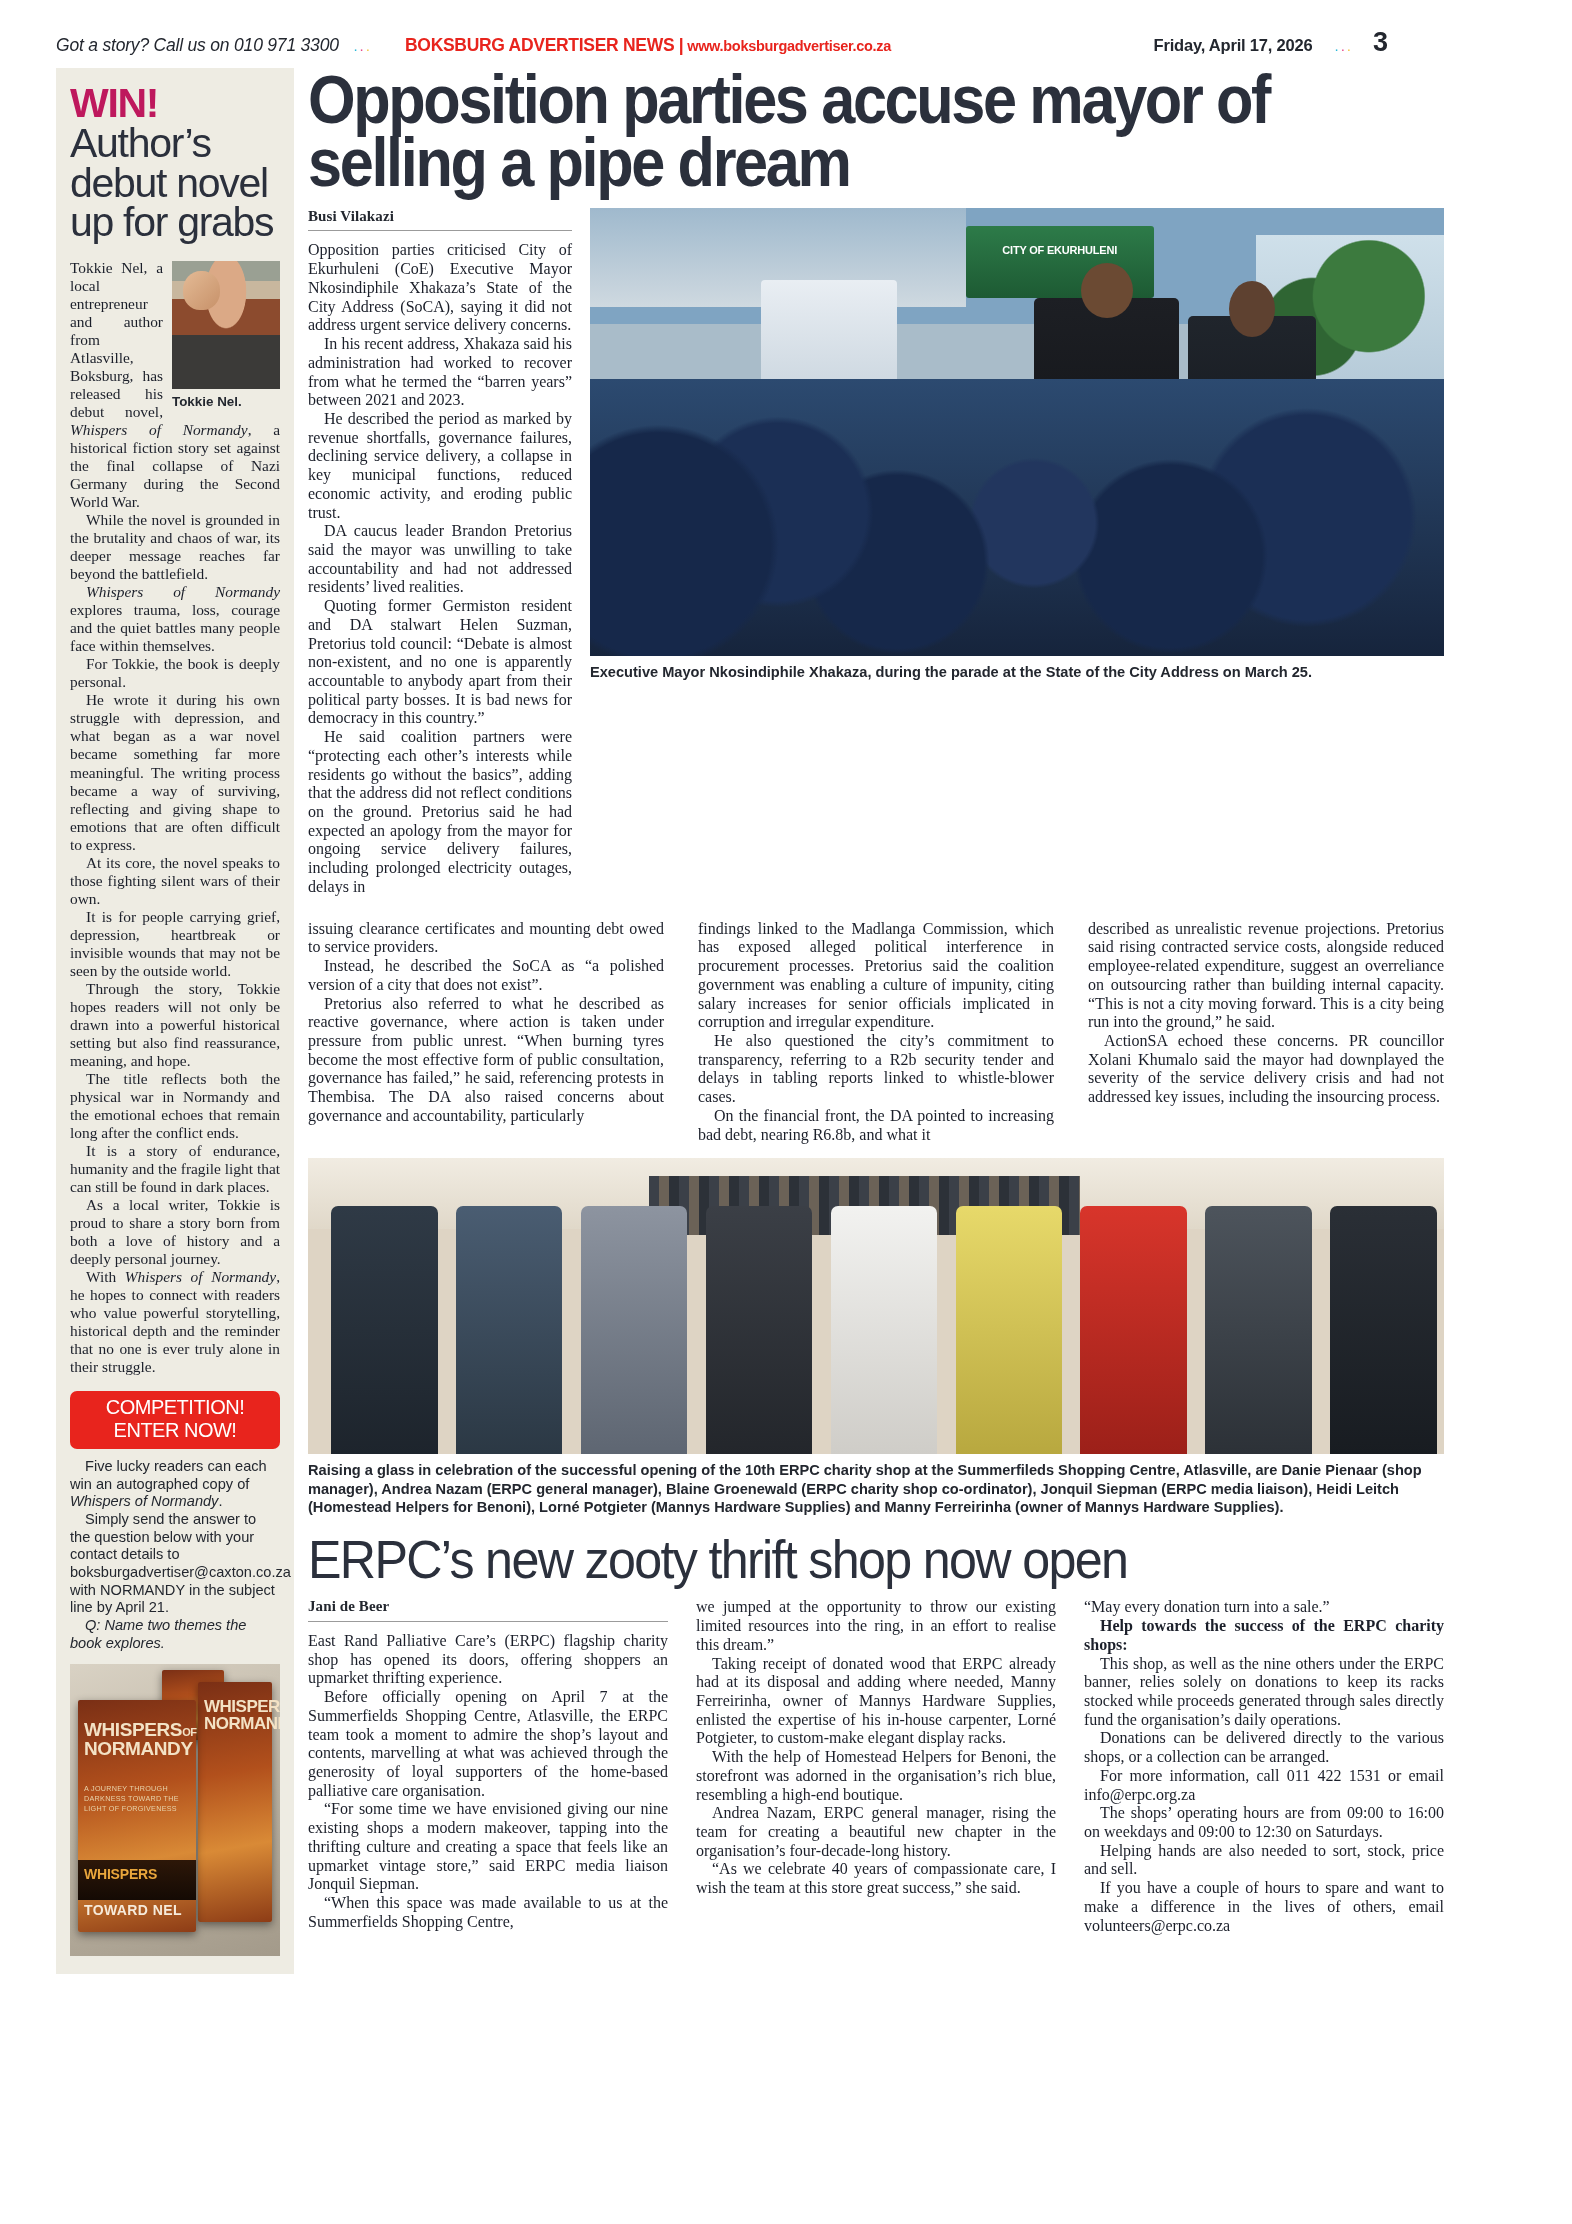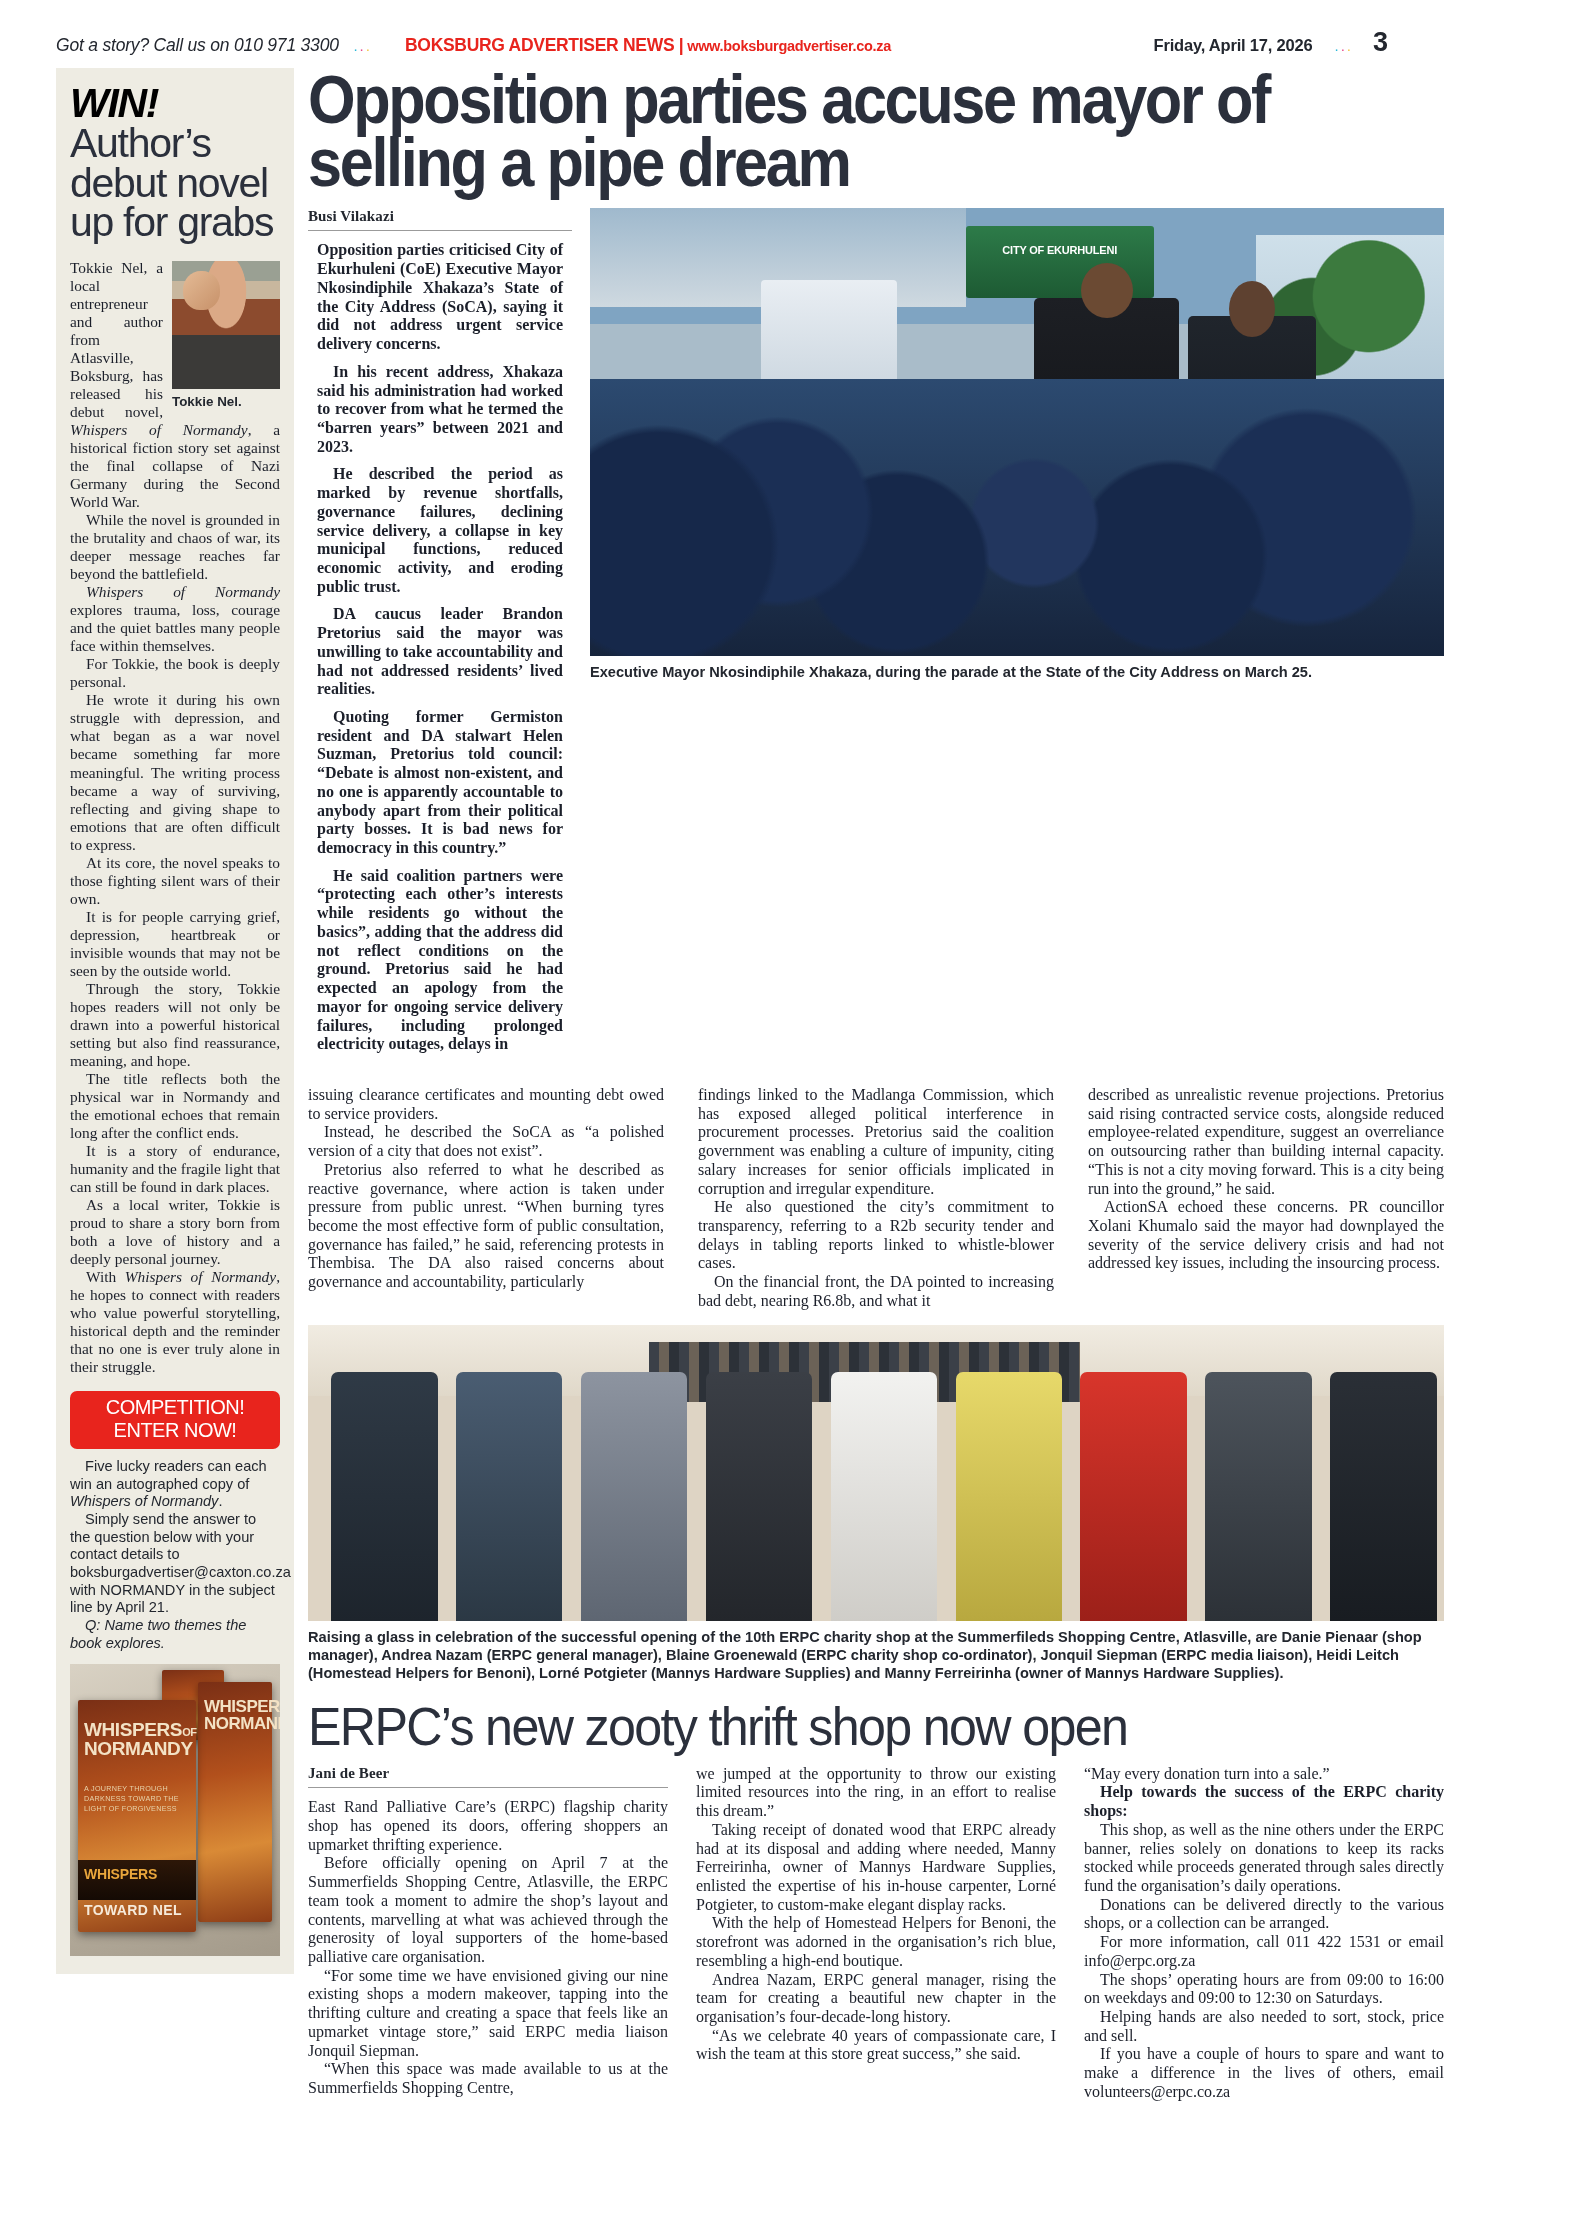--- a/index.html
+++ b/index.html
@@ -46,21 +46,21 @@
   
   .sidebar {
     position:absolute; left:0; top:0; width:238px;
     background:#eeece3; padding:16px 14px 18px 14px;
   }
   .side-head {
     font-family:"Liberation Sans", sans-serif;
     font-size:41px; line-height:0.97; font-weight:normal;
     letter-spacing:-1.3px; color:#2b303c; margin:0 0 16px 0;
   }
-  .side-head .win { color:#000000; font-weight:bold;font-style:italic; }
+  .side-head .win { color:#be185d; font-weight:bold; }
   .side-body { font-size:15.4px; line-height:1.17; text-align:justify; }
   .side-body p { margin:0; text-indent:16px; }
   .side-body p.noind { text-indent:0; }
   .photo-tokkie {
     float:right; width:108px; height:128px; margin:2px 0 2px 9px;
     background:
       radial-gradient(circle at 52% 30%, #e8c3a6 0 22%, transparent 23%),
       linear-gradient(#6d5a46 0 30%, #7d4a32 30% 62%, #2d2a28 62% 100%),
       linear-gradient(#b9a98f,#8b8070);
       background-size:100% 100%;
@@ -138,21 +138,21 @@
     width:111%;
   }
   .cols-top { display:flex; gap:18px; }
   .col-lead { width:264px; flex:none; }
   .byline {
     font-family:"Liberation Serif", serif; font-weight:bold;
     font-size:15px; color:#23272f; letter-spacing:.1px; margin-bottom:5px;
   }
   .byrule { border-top:1px solid #9b9b9b; margin-bottom:10px; }
   .art { font-size:16px; line-height:1.17; text-align:justify; }
-  .art p { margin:9px; text-indent:16px;font-weight:bold; }
+  .art p { margin:0; text-indent:16px; }
   .art p.noind { text-indent:0; }
 
   .lead-photo {
     flex:1; height:448px; position:relative; overflow:hidden;
     background:linear-gradient(#7fa4c2 0 26%, #a9bcc9 26% 42%, #4f6f8c 42% 100%);
   }
   .lp-banner { position:absolute; left:44%; top:4%; width:22%; height:16%;
     background:linear-gradient(#2d7b49,#1d5a33); border-radius:3px; }
   .lp-banner span { position:absolute; left:0; right:0; top:24%; text-align:center;
     font-family:"Liberation Sans", sans-serif; color:#fff; font-size:11px;

